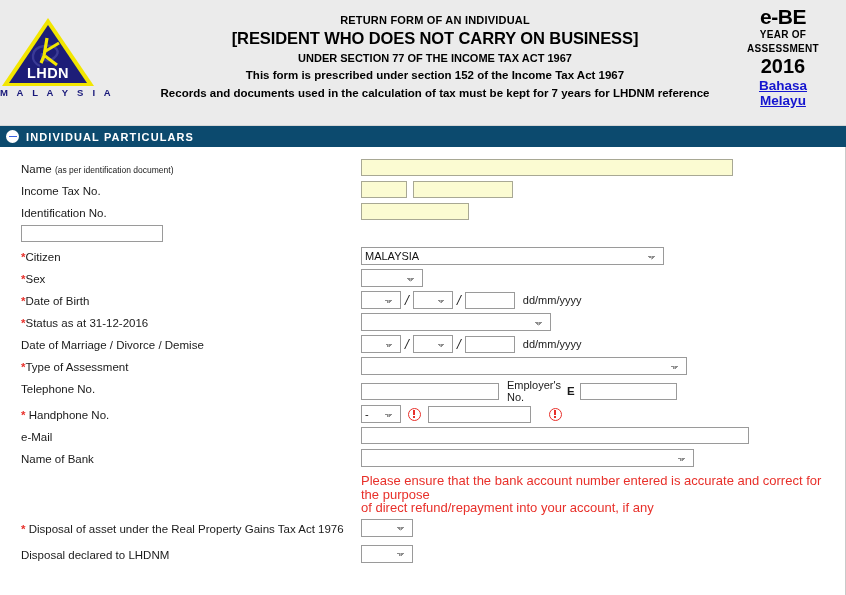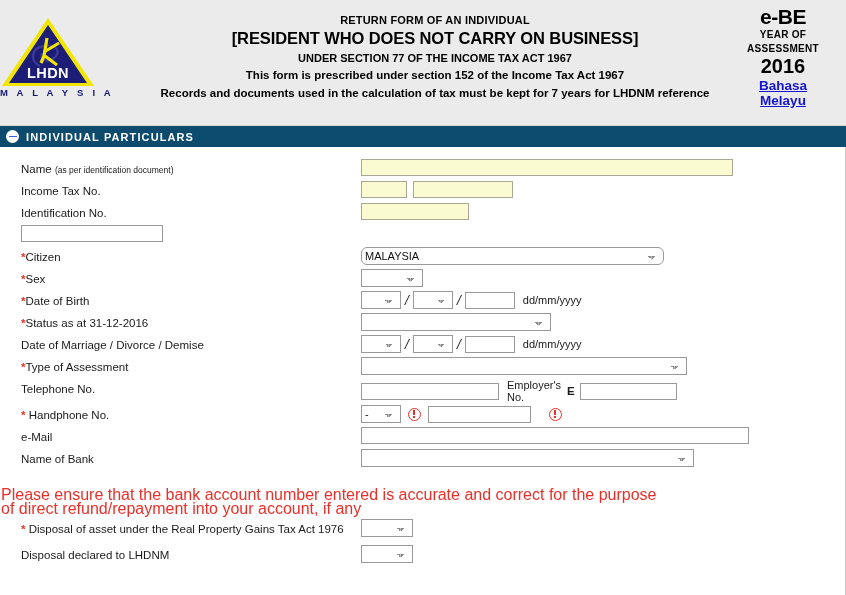--- a/index.html
+++ b/index.html
@@ -220,26 +220,26 @@
     white-space: normal;
     width: 66px;
   }
   .e-mark {
     font-size: 11.5px;
     font-weight: bold;
     padding: 0 5px 0 2px;
   }
   .warn {
     color: #e8302a;
-    font-size: 16px;
+    font-size: 13px;
     line-height: 13.5px;
+    padding-left: 360px;
     padding-top: 3px;
     padding-bottom: 4px;
     max-width: 840px;
-    margin-top: 14px;
   }
   .spacer-4 { height: 4px; }
 </style>
 </head>
 <body>
 
 <div id="page">
 
   <div id="header">
 
@@ -314,21 +314,21 @@
       <div class="fields">
         <input class="t" style="width: 142px;" value="">
       </div>
     </div>
 
     <div class="row">
       <div class="lbl">
         <span class="req">*</span><span>Citizen</span>
       </div>
       <div class="fields">
-        <select class="s" style="width:303px;border-radius:6px;">
+        <select class="s" style="width:303px;">
           <option>MALAYSIA</option>
         </select>
       </div>
     </div>
 
     <div class="row">
       <div class="lbl">
         <span class="req">*</span><span>Sex</span>
       </div>
       <div class="fields">

